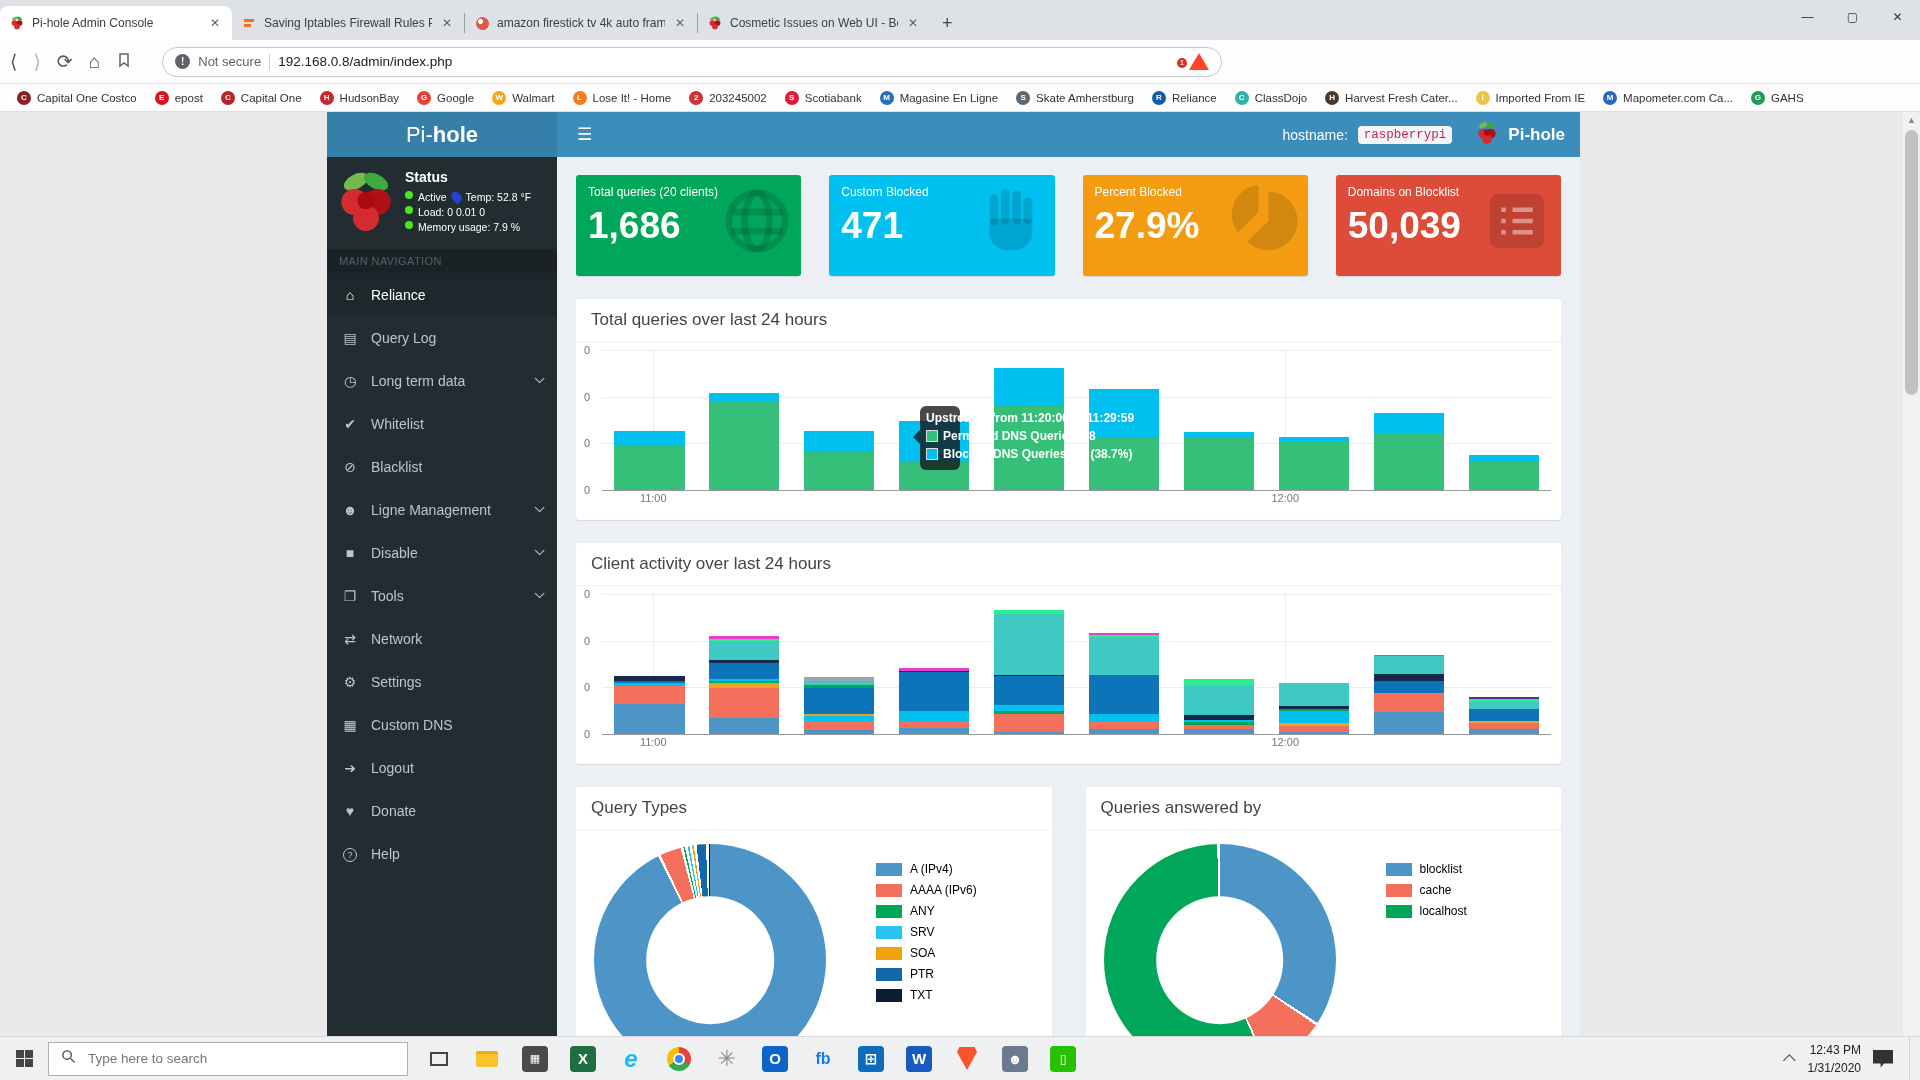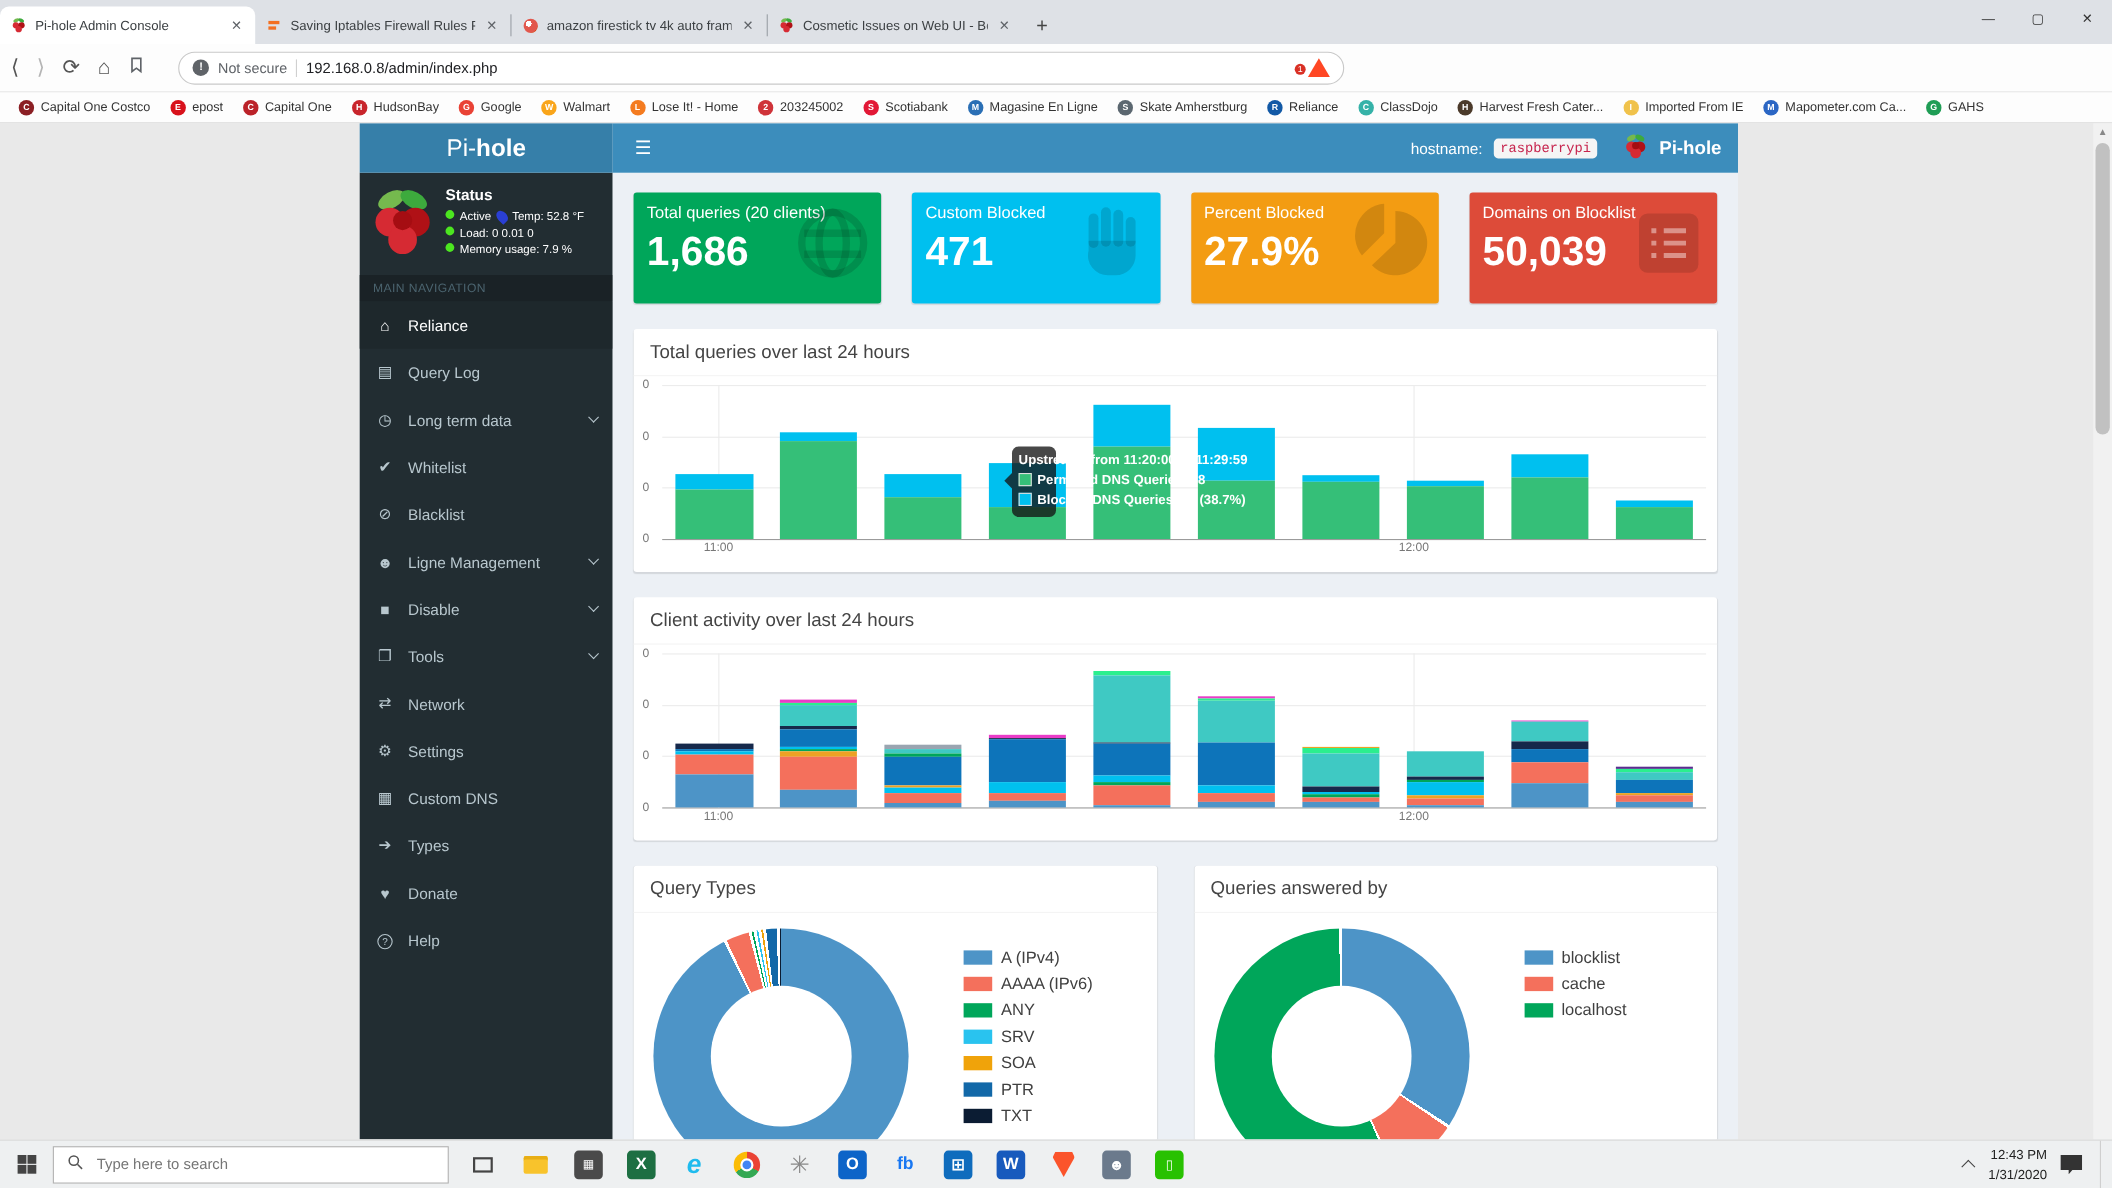--- a/index.html
+++ b/index.html
@@ -64,21 +64,21 @@
   .nav-item.active{background:#1e282c;color:#fff;}
   .nav-item .nico{width:18px;text-align:center;font-size:14px;}
   .nav-item .chev{position:absolute;right:16px;width:7px;height:7px;border-right:1.6px solid #b8c7ce;
           border-bottom:1.6px solid #b8c7ce;transform:rotate(45deg) translateY(-3px);}
   .q-circle{display:inline-flex;width:14px;height:14px;border:1.4px solid #b8c7ce;border-radius:50%;
           align-items:center;justify-content:center;font-size:9px;}
   .content{position:absolute;left:230px;top:45px;right:0;bottom:-260px;background:#ecf0f5;padding:18px 19px;}
   .cards{display:flex;gap:28px;}
   .card{flex:1;height:101px;border-radius:3px;color:#fff;position:relative;padding:10px 12px;overflow:hidden;
         box-shadow:0 1px 1px rgba(0,0,0,.1);}
-  .card .ctitle{font-size:15px;}
+  .card .ctitle{font-size:12px;}
   .card .cvalue{font-size:37px;font-weight:bold;margin-top:6px;}
   .card .cicon{position:absolute;right:8px;top:10px;width:72px;height:72px;opacity:.95;}
   .panel{background:#fff;border-radius:3px;box-shadow:0 1px 1px rgba(0,0,0,.1);margin-top:23px;}
   .panel-title{font-size:17px;color:#444;padding:11px 15px;border-bottom:1px solid #f4f4f4;}
   .plotwrap{padding:8px 10px 30px 4px;}
   .plot{position:relative;margin-left:22px;height:140px;}
   .gridline{position:absolute;left:0;right:0;height:1px;background:#ececec;}
   .gridline.base{background:#9b9b9b;}
   .vline{position:absolute;top:0;bottom:0;width:1px;background:#ececec;}
   .ylab{position:absolute;left:-18px;font-size:11px;color:#777;transform:translateY(-50%);}
@@ -89,21 +89,21 @@
   .xlab{position:absolute;top:142px;font-size:11px;color:#777;transform:translateX(-50%);}
   .row3{display:flex;gap:34px;}
   .row3 .panel{flex:1;height:330px;}
   .donutwrap{display:flex;padding:14px 10px 0 18px;}
   .donut{width:232px;height:232px;border-radius:50%;position:relative;flex:0 0 auto;}
   .donut::after{content:"";position:absolute;left:50%;top:50%;width:55%;height:55%;border-radius:50%;
         background:#fff;transform:translate(-50%,-50%);}
   .legend{margin-left:50px;margin-top:18px;}
   .leg-row{display:flex;align-items:center;gap:8px;margin-bottom:7px;}
   .leg-sw{width:26px;height:13px;}
-  .leg-tx{font-size:15px;color:#404040;}
+  .leg-tx{font-size:12px;color:#000000;}
 
   
   .tooltip{position:absolute;left:593px;top:294px;width:40px;height:64px;background:rgba(20,20,20,.78);
         border-radius:6px;z-index:40;color:#fff;padding:5px 6px;}
   .tooltip::before{content:"";position:absolute;left:-7px;top:24px;border-top:7px solid transparent;
         border-bottom:7px solid transparent;border-right:7px solid rgba(20,20,20,.78);}
   .tt-title{font-size:12px;font-weight:bold;white-space:nowrap;}
   .tt-row{display:flex;align-items:center;gap:5px;margin-top:4px;font-size:12px;font-weight:bold;white-space:nowrap;}
   .tt-sw{width:12px;height:12px;border:1px solid #ddd;flex:0 0 auto;}
 
@@ -390,21 +390,21 @@
             <div class="nav-item">
               <span class="nico">⚙</span>
               <span>Settings</span>
             </div>
             <div class="nav-item">
               <span class="nico">▦</span>
               <span>Custom DNS</span>
             </div>
             <div class="nav-item">
               <span class="nico">➔</span>
-              <span>Types</span>
+              <span>Logout</span>
             </div>
             <div class="nav-item">
               <span class="nico">♥</span>
               <span>Donate</span>
             </div>
             <div class="nav-item">
               <span class="nico"><span class="q-circle">?</span></span>
               <span>Help</span>
             </div>
           </div>

